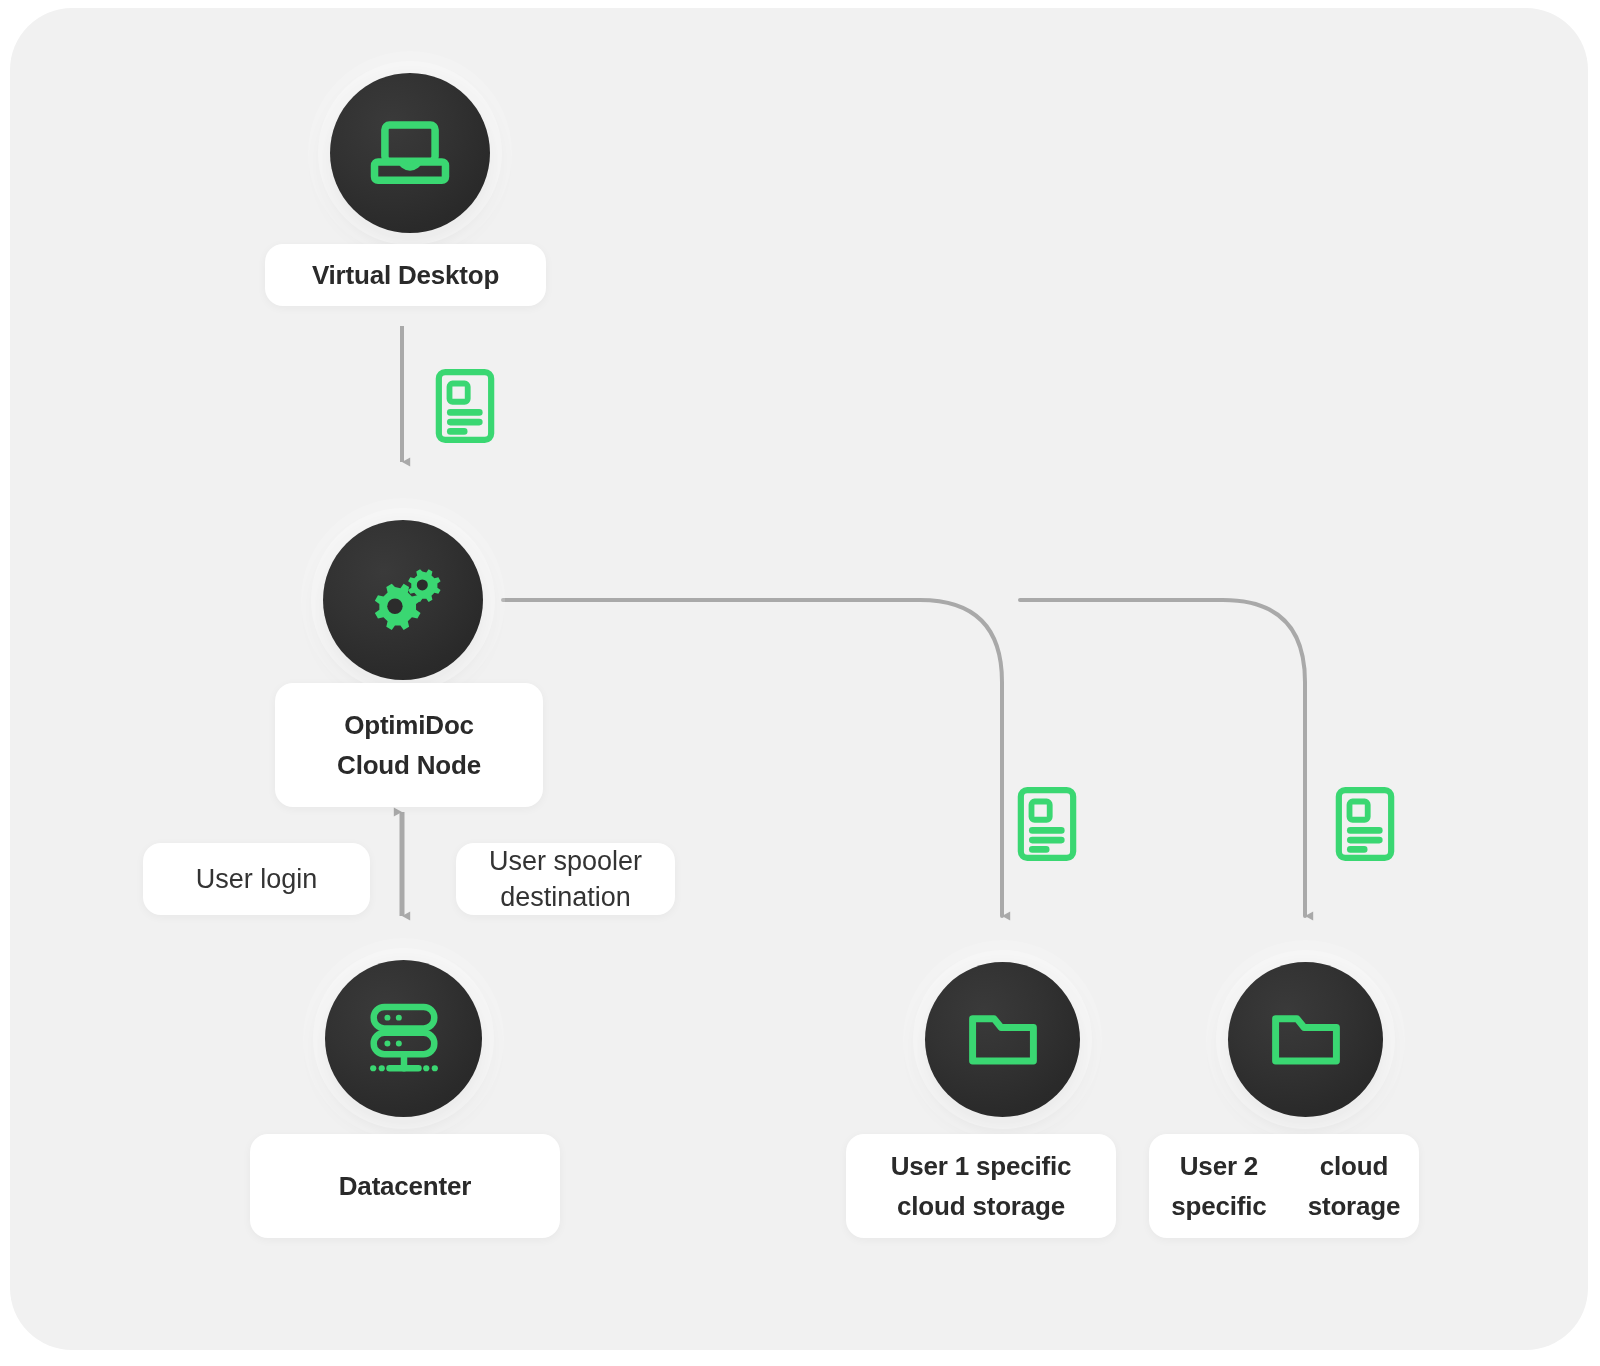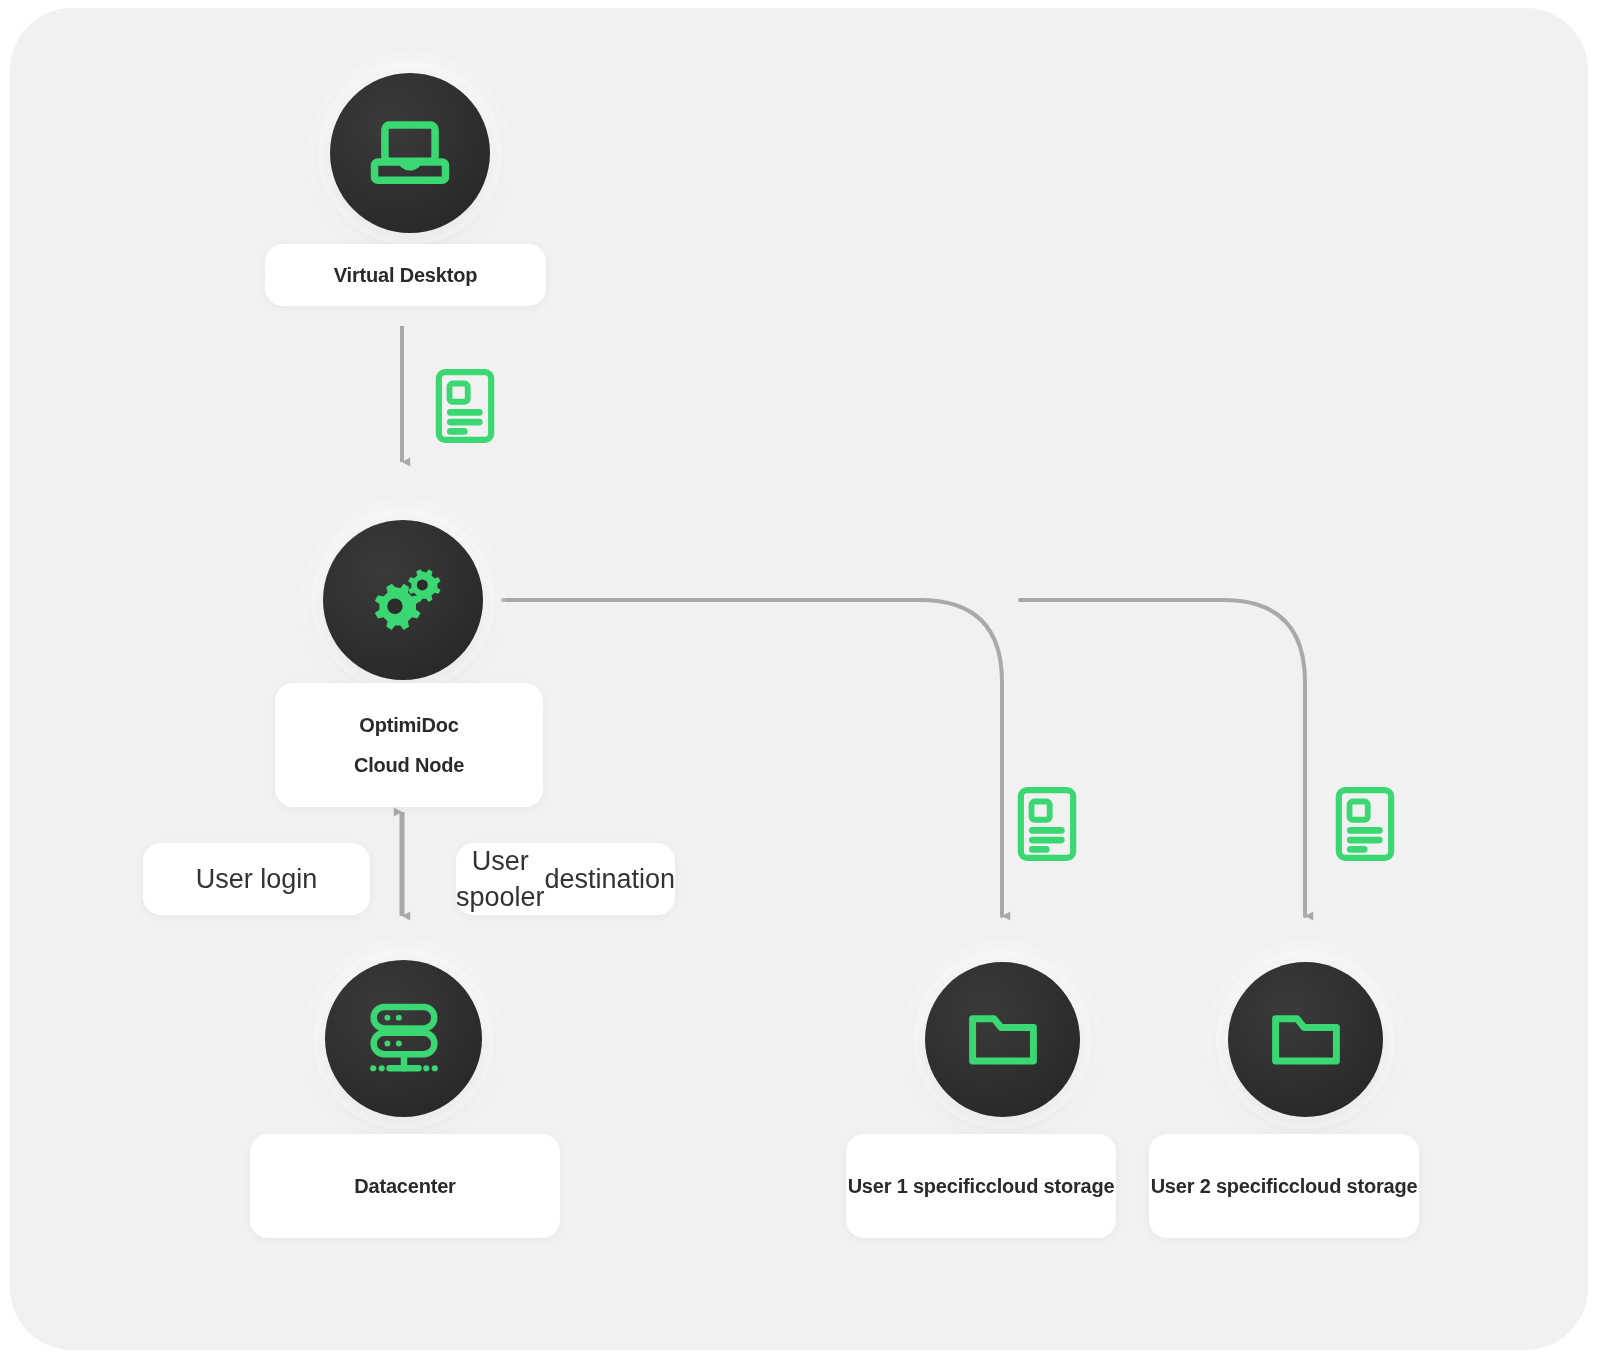--- a/index.html
+++ b/index.html
@@ -65,21 +65,21 @@
     display: flex;
     align-items: center;
     justify-content: center;
     text-align: center;
     color: #2a2a2a;
     box-shadow: 0 2px 10px rgba(0,0,0,0.045);
     box-sizing: border-box;
   }
   .pill.bold {
     font-weight: bold;
-    font-size: 20px;
+    font-size: 26px;
     line-height: 40px;
     letter-spacing: -0.2px;
     justify-content: center;
   }
   .pill.plain {
     font-weight: normal;
     font-size: 27px;
     line-height: 36px;
     color: #333333;
   }
@@ -185,21 +185,21 @@
 
   <div class="pill bold" style="left:275px; top:683px; width:268px; height:124px; flex-direction:column;">
     <span>OptimiDoc</span>
     <span>Cloud Node</span>
   </div>
 
   <div class="pill plain" style="left:143px; top:843px; width:227px; height:72px;justify-content:center;">
     <span>User login</span>
   </div>
 
-  <div class="pill plain" style="left:456px; top:843px; width:219px; height:72px; flex-direction:row;">
+  <div class="pill plain" style="left:456px; top:843px; width:219px; height:72px; flex-direction:column;">
     <span>User spooler</span>
     <span>destination</span>
   </div>
 
   <div class="node-circle" style="left:325px; top:960px; width:157px; height:157px;">
     <span>
       <svg width="88" height="88" viewBox="0 0 34 34" fill="none" stroke="#3ad772" stroke-width="2.5" stroke-linecap="round" stroke-linejoin="round">
         <rect x="5.3" y="4.6" width="23.4" height="8.3" rx="4.1"></rect>
         <rect x="5.3" y="14.6" width="23.4" height="8.3" rx="4.1"></rect>
         <circle cx="10.6" cy="8.75" r="1.15" fill="#3ad772" stroke="none"></circle>
@@ -241,21 +241,21 @@
   </div>
 
   <div class="node-circle" style="left:925px; top:962px; width:155px; height:155px;">
     <span>
       <svg width="80" height="80" viewBox="0 0 30 30" fill="none" stroke="#3ad772" stroke-width="2.6" stroke-linecap="round" stroke-linejoin="round">
         <path d="M3.6,22.9 L3.6,7.0 L11.6,7.0 L14.3,10.3 L26.4,10.3 L26.4,22.9 Z"></path>
       </svg>
     </span>
   </div>
 
-  <div class="pill bold" style="left:846px; top:1134px; width:270px; height:104px; flex-direction:row;">
+  <div class="pill bold" style="left:846px; top:1134px; width:270px; height:104px; flex-direction:column;">
     <span>User 1 specific</span>
     <span>cloud storage</span>
   </div>
 
   <div class="node-circle" style="left:1228px; top:962px; width:155px; height:155px;">
     <span>
       <svg width="80" height="80" viewBox="0 0 30 30" fill="none" stroke="#3ad772" stroke-width="2.6" stroke-linecap="round" stroke-linejoin="round">
         <path d="M3.6,22.9 L3.6,7.0 L11.6,7.0 L14.3,10.3 L26.4,10.3 L26.4,22.9 Z"></path>
       </svg>
     </span>

